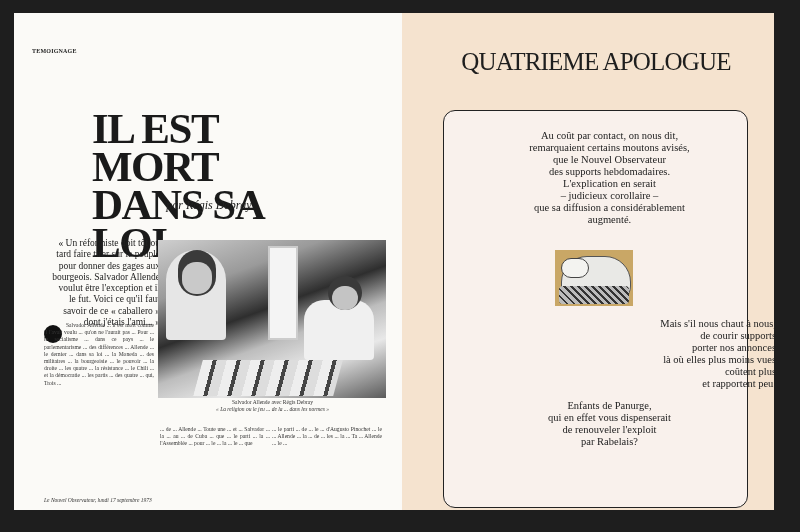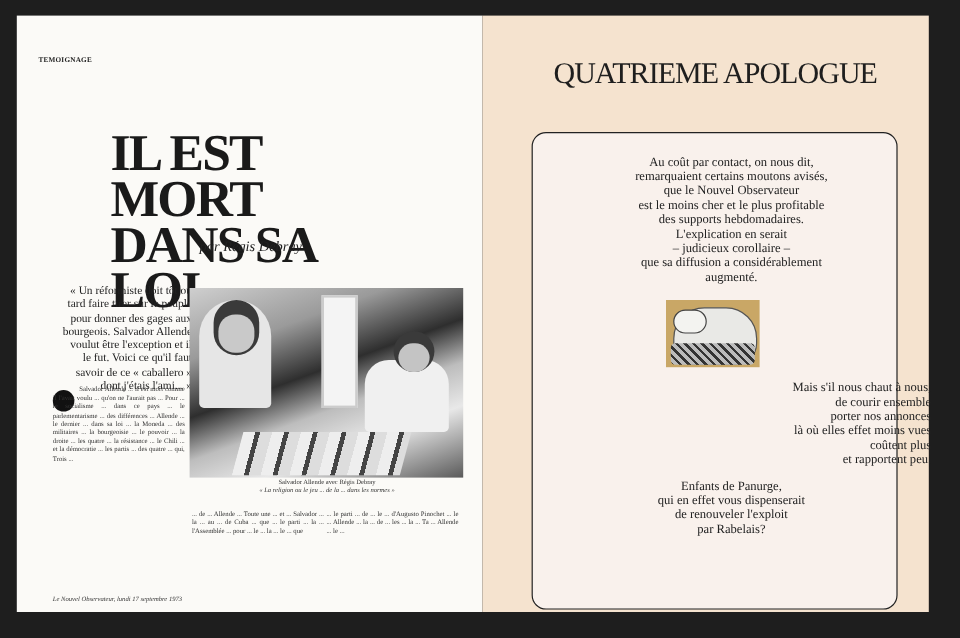--- a/index.html
+++ b/index.html
@@ -73,39 +73,38 @@
 <div class="body-text col3">... le parti ... de ... le ... d'Augusto Pinochet ... le ... Allende ... la ... de ... les ... la ... Ta ... Allende ... le ...</div>
 <div class="footer">Le Nouvel Observateur, lundi 17 septembre 1973</div>
 
 <div class="ad-title">QUATRIEME APOLOGUE</div>
 <div class="ad-box"></div>
 
 <div class="ad-text ad-p1">
   <div>Au coût par contact, on nous dit,</div>
   <div>remarquaient certains moutons avisés,</div>
   <div>que le Nouvel Observateur</div>
-  <div>est le moins cher et le plus profitable</div>
   <div>des supports hebdomadaires.</div>
   <div>L'explication en serait</div>
   <div>– judicieux corollaire –</div>
   <div>que sa diffusion a considérablement</div>
   <div>augmenté.</div>
 </div>
 
 <div class="sheep">
   <div class="body"></div>
   <div class="wool"></div>
   <div class="head"></div>
 </div>
 
 <div class="ad-text ad-p2">
   <div>Mais s'il nous chaut à nous,</div>
-  <div>de courir ensemble</div>
+  <div>de courir supports</div>
   <div>porter nos annonces</div>
-  <div>là où elles effet moins vues</div>
+  <div>là où elles plus moins vues</div>
   <div>coûtent plus</div>
   <div>et rapportent peu.</div>
 </div>
 
 <div class="ad-text ad-p3">
   <div>Enfants de Panurge,</div>
   <div>qui en effet vous dispenserait</div>
   <div>de renouveler l'exploit</div>
   <div>par Rabelais?</div>
 </div>

